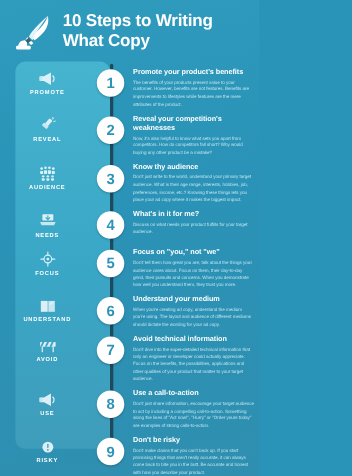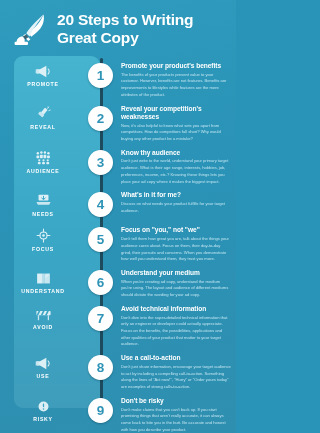--- a/index.html
+++ b/index.html
@@ -131,22 +131,22 @@
       <svg viewBox="0 0 40 40" width="40" height="40" aria-hidden="true">
         <path d="M33.5 5.5c-1.8 4.8-5 9.4-9.1 13.2-2.3 2.1-4.6 3.8-6.6 5.1l3.6 3.9c2.2-1.5 5-3.7 7.6-6.6 4-4.4 5.8-10.3 4.5-15.6z" fill="#ffffff"></path>
         <path d="M33.6 5.4c-3.4 2.9-13.6 12-17.3 18.8l3.2 3.4c2.4-6.9 10.8-17.1 14.1-22.2z" fill="#e3f3f8"></path>
         <path d="M15.3 24.9l5.1 5.5-2.2 1.6-5-5.4z" fill="#ffffff"></path>
         <path d="M6.5 33.3c0-3.2 2.6-5.8 5.8-5.8h2.3v5.8z" fill="#ffffff"></path>
         <rect x="4.6" y="32.7" width="13.4" height="3.2" rx="1" fill="#ffffff"></rect>
         <path d="M12.9 27.8l3.2-2.4 2.4 2.6-3.2 2.4z" fill="#1d4a5c" opacity=".85"></path>
       </svg>
     </span>
     <div class="title">
-      <div>20 Steps to Writing</div>
-      <div>Great Copy</div>
+      <div>10 Steps to Writing</div>
+      <div>What Copy</div>
     </div>
   </div>
 
   <div class="steps">
     <div class="sidepanel"></div>
     <div class="rail"></div>
 
     <div class="row" style="min-height:38px">
       <div class="side">
         <span class="sicon">

